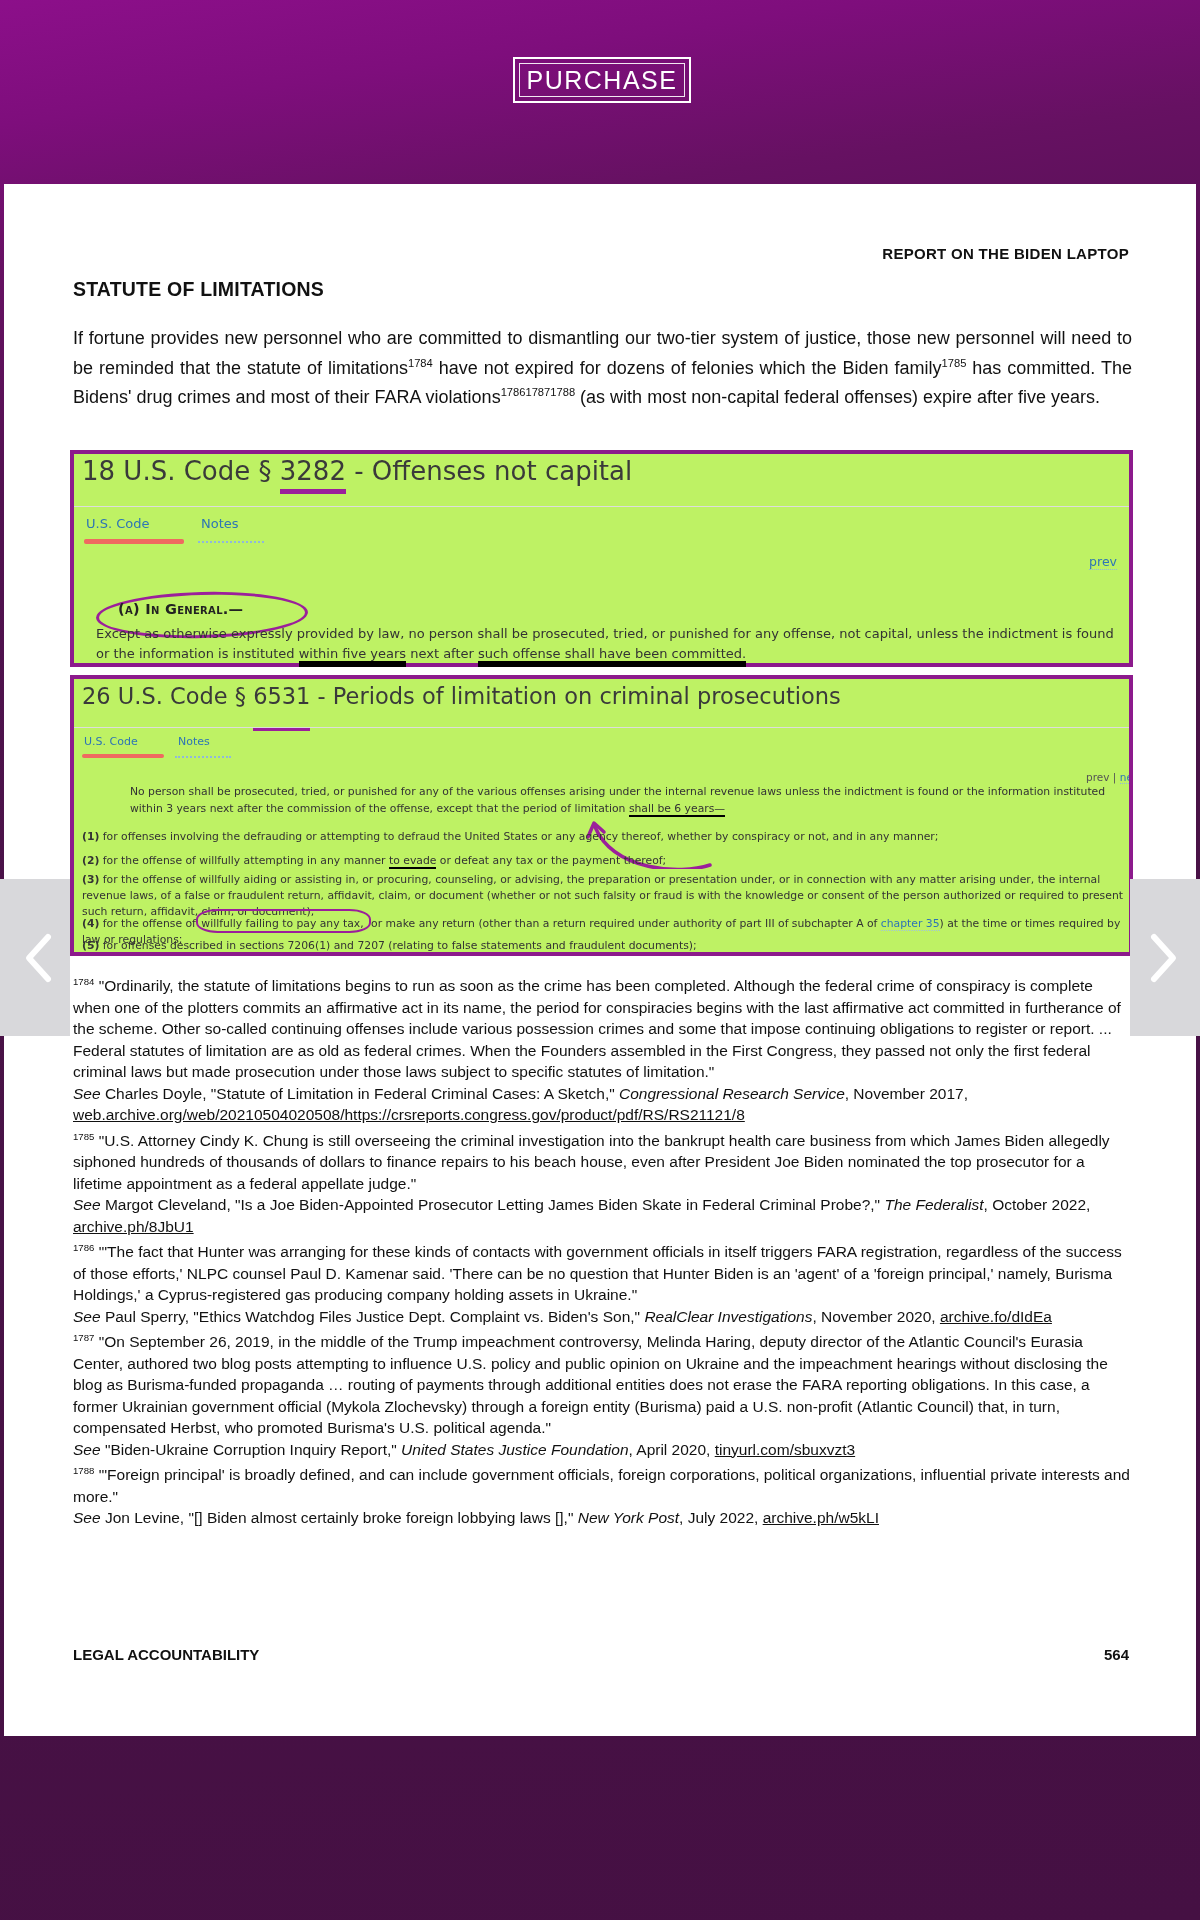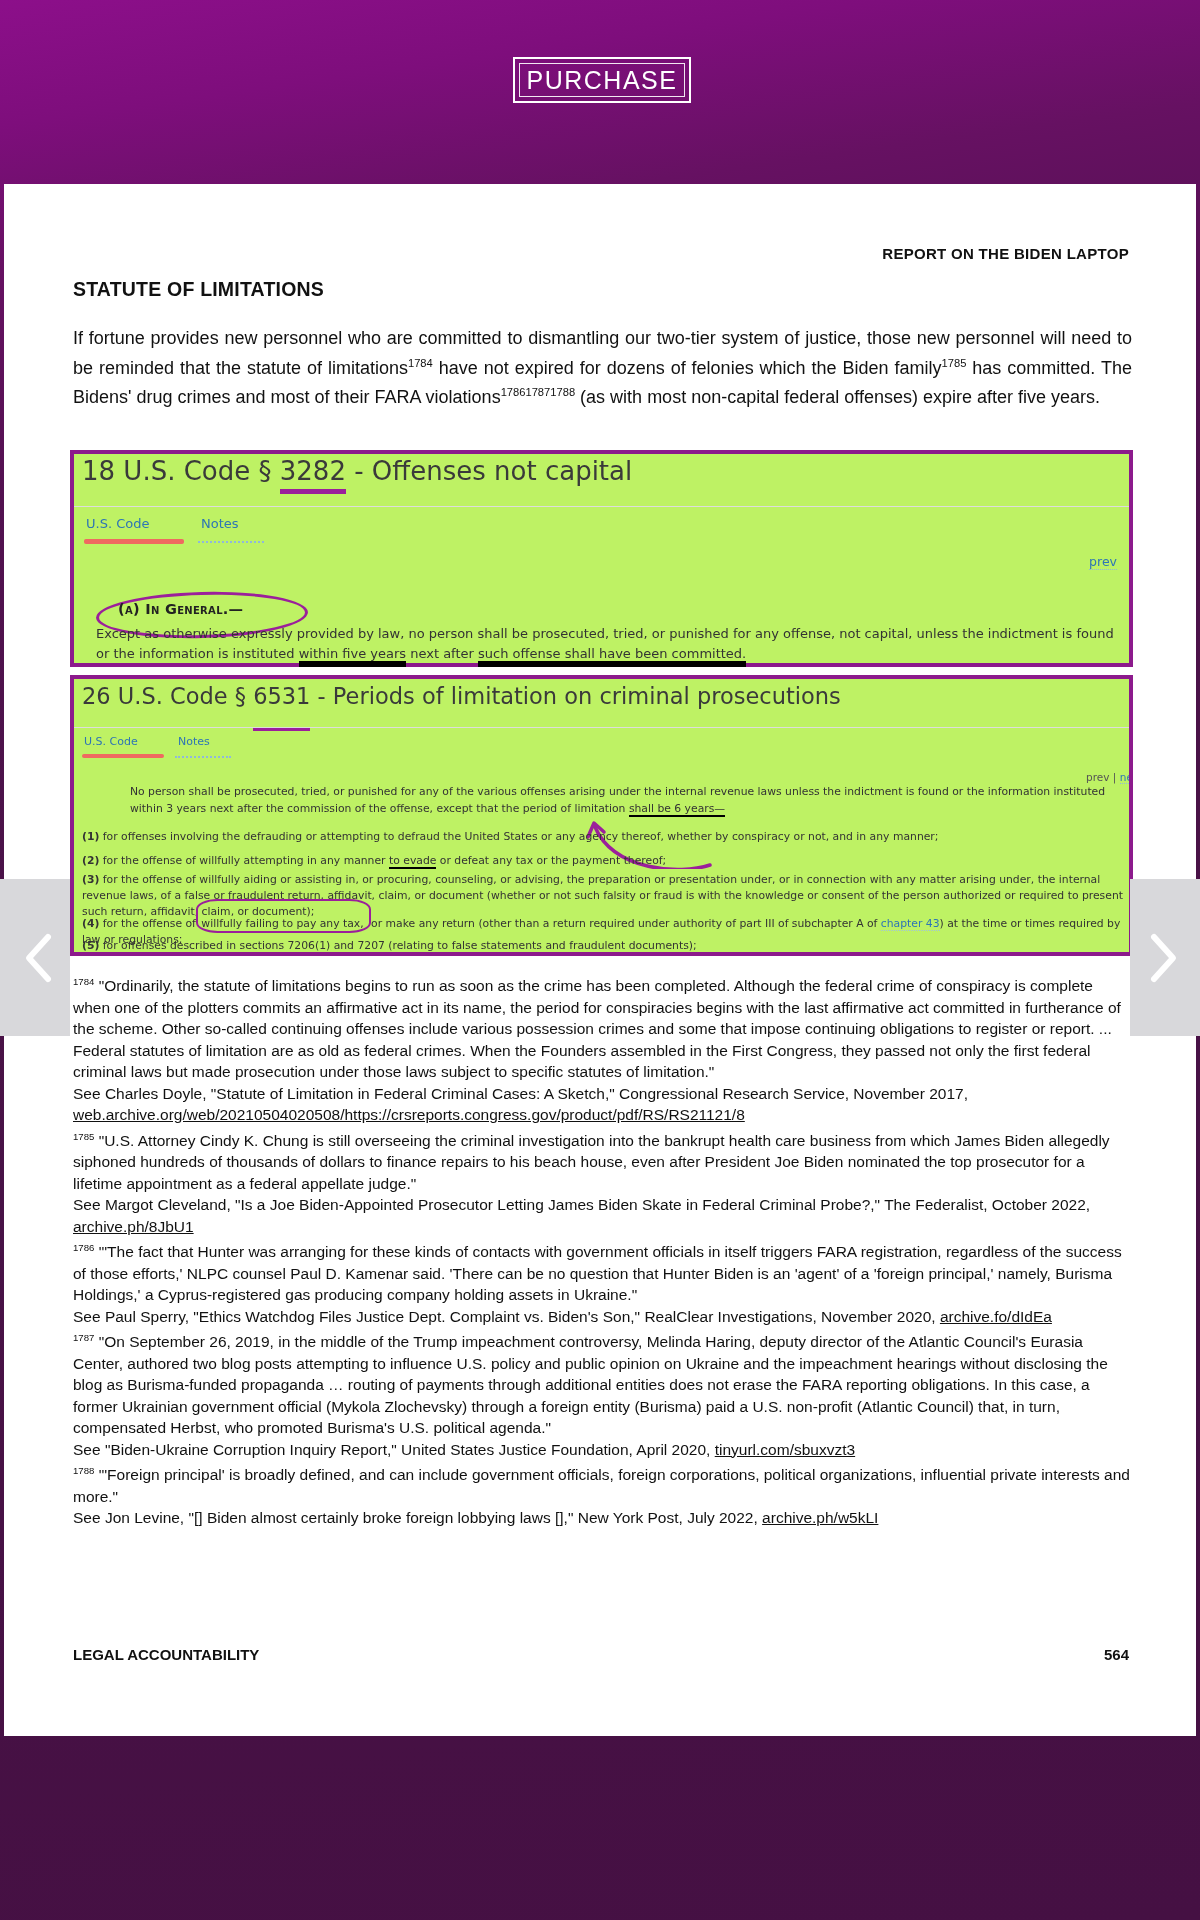--- a/index.html
+++ b/index.html
@@ -44,26 +44,26 @@
   .prevnext .nextlink{color:#2e75b5;border-bottom:1px dotted #8fb8da;cursor:pointer;}
   .subsec{font-weight:bold;font-size:14.5px;color:#222;font-variant:small-caps;letter-spacing:.3px;}
   .ellipse{border:3px solid #9b1f9b;border-radius:50%;transform:rotate(-1.5deg);}
   .b1-body{left:22px;top:170px;width:1022px;font-size:13px;line-height:20px;}
   .b2-intro{left:56px;top:104px;width:1000px;font-size:10.8px;line-height:17px;}
   .b2-item{left:8px;width:1046px;font-size:10.8px;line-height:16px;}
   .b2-item b{font-weight:bold;}
 
   
   .sup{vertical-align:super;font-size:62%;line-height:0;}
-  .i{}
+  .i{font-style:italic;}
   .link{text-decoration:underline;color:inherit;cursor:pointer;}
   .up{border-bottom:6px solid #000000;}
   .b2 .up{border-bottom-width:2px;}
   .bluelink{color:#2e75b5;border-bottom:1px dotted #9fc3e0;cursor:pointer;}
-  .circ{border:2px solid #9b1f9b;border-radius:2em / .95em;padding:16px 5px 1px 3px;margin:0 -3px;}
+  .circ{border:2px solid #9b1f9b;border-radius:2em / .95em;padding:6px 5px 1px 3px;margin:0 -3px;}
 
   
   .fnotes{left:69px;top:791px;width:1058px;font-size:15.5px;line-height:21.5px;color:#111;}
   .fn{margin:0 0 4px 0;}
   .fn p{margin:0;}
 
   .pgfoot{top:1462px;font-size:15px;font-weight:bold;color:#111;}
 
   
   .strip{top:879px;width:70px;height:157px;background:#d8d8db;z-index:5;}
@@ -122,21 +122,21 @@
       <div class="abs b2-item" style="top:150px;">
         <b>(1)</b><span><span> for offenses involving the defrauding or attempting to defraud the United States or any agency thereof, whether by conspiracy or not, and in any manner;</span></span>
       </div>
       <div class="abs b2-item" style="top:174px;">
         <b>(2)</b><span><span> for the offense of willfully attempting in any manner </span><span class="up">to evade</span><span> or defeat any tax or the payment thereof;</span></span>
       </div>
       <div class="abs b2-item" style="top:193px;">
         <b>(3)</b><span><span> for the offense of willfully aiding or assisting in, or procuring, counseling, or advising, the preparation or presentation under, or in connection with any matter arising under, the internal revenue laws, of a false or fraudulent return, affidavit, claim, or document (whether or not such falsity or fraud is with the knowledge or consent of the person authorized or required to present such return, affidavit, claim, or document);</span></span>
       </div>
       <div class="abs b2-item" style="top:237px;">
-        <b>(4)</b><span><span> for the offense of </span><span class="circ">willfully failing to pay any tax,</span><span> or make any return (other than a return required under authority of part III of subchapter A of </span><span class="bluelink">chapter 43</span><span>) at the time or times required by law or regulations;</span></span>
+        <b>(4)</b><span><span> for the offense of </span><span class="circ">willfully failing to pay any tax,</span><span> or make any return (other than a return required under authority of part III of subchapter A of </span><span class="bluelink">chapter 35</span><span>) at the time or times required by law or regulations;</span></span>
       </div>
       <div class="abs b2-item" style="top:259px;">
         <b>(5)</b><span><span> for offenses described in sections 7206(1) and 7207 (relating to </span><span class="up">false statements</span><span> and fraudulent documents);</span></span>
       </div>
     </div>
 
     <div class="abs fnotes">
       <div class="fn">
         <p><span class="sup">1784</span><span> "Ordinarily, the statute of limitations begins to run as soon as the crime has been completed. Although the federal crime of conspiracy is complete when one of the plotters commits an affirmative act in its name, the period for conspiracies begins with the last affirmative act committed in furtherance of the scheme. Other so-called continuing offenses include various possession crimes and some that impose continuing obligations to register or report. ... Federal statutes of limitation are as old as federal crimes. When the Founders assembled in the First Congress, they passed not only the first federal criminal laws but made prosecution under those laws subject to specific statutes of limitation."</span></p>
         <p><span class="i">See</span><span> Charles Doyle, "Statute of Limitation in Federal Criminal Cases: A Sketch," </span><span class="i">Congressional Research Service</span><span>, November 2017, </span><span class="link">web.archive.org/web/20210504020508/https://crsreports.congress.gov/product/pdf/RS/RS21121/8</span></p>

